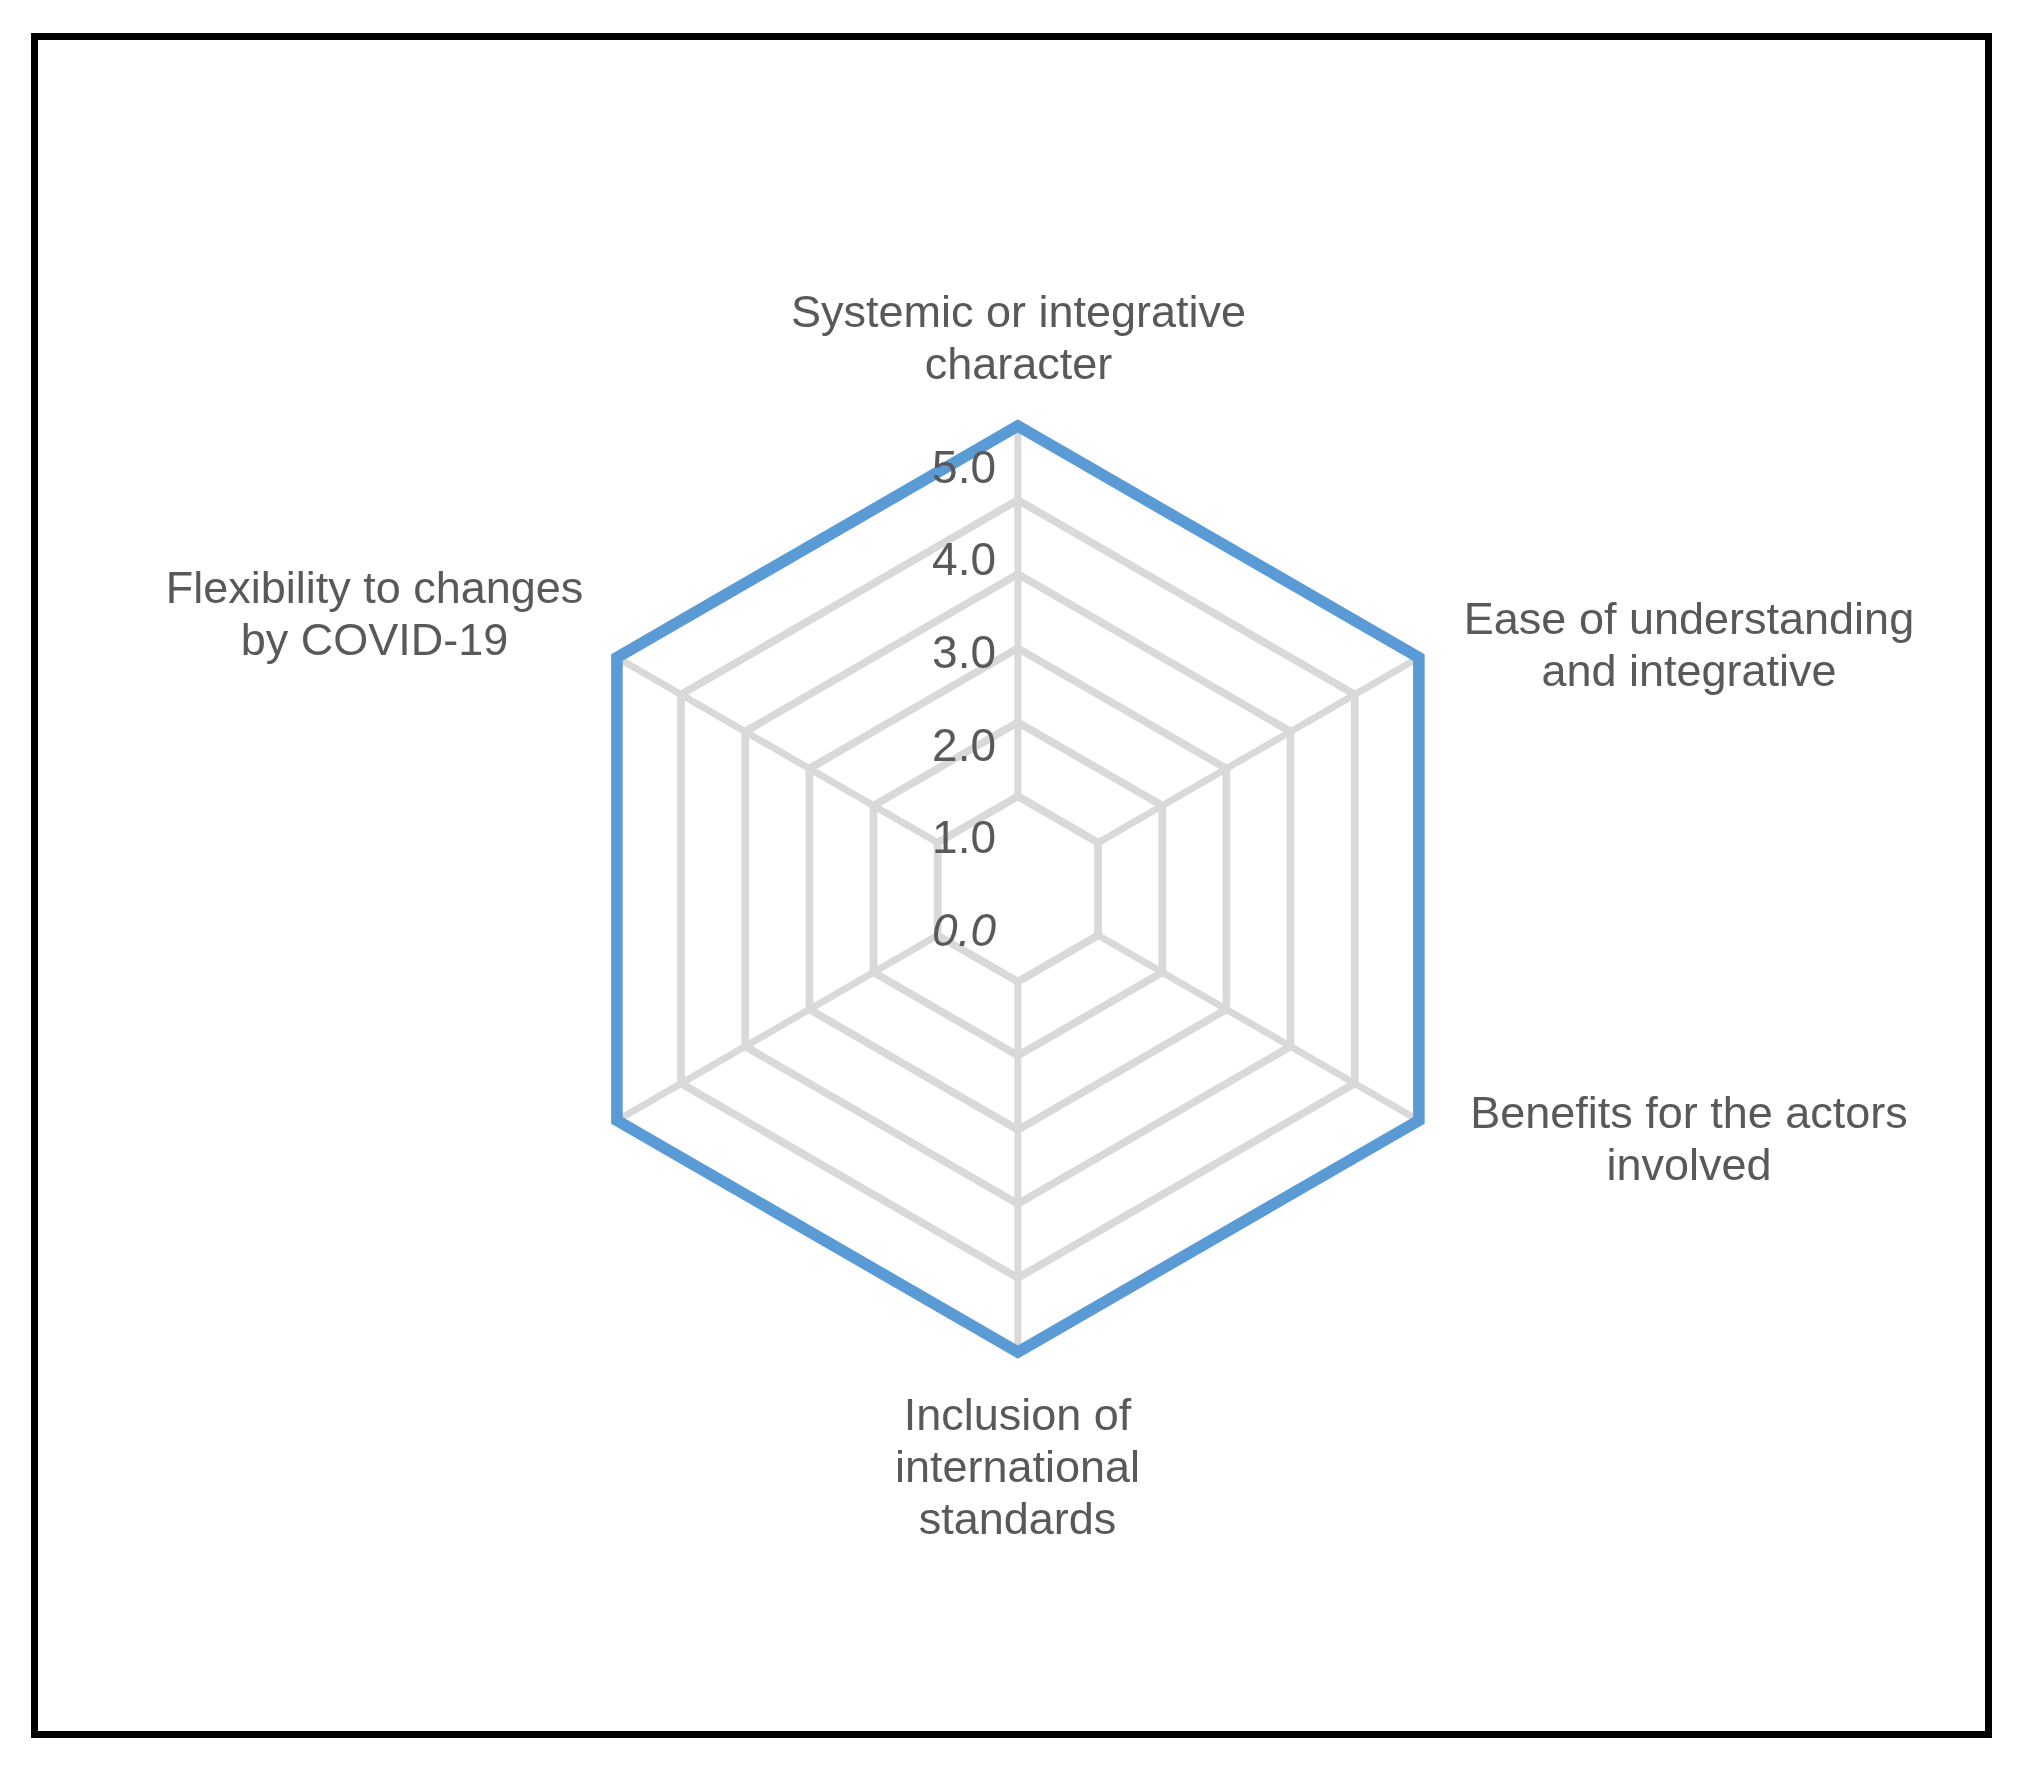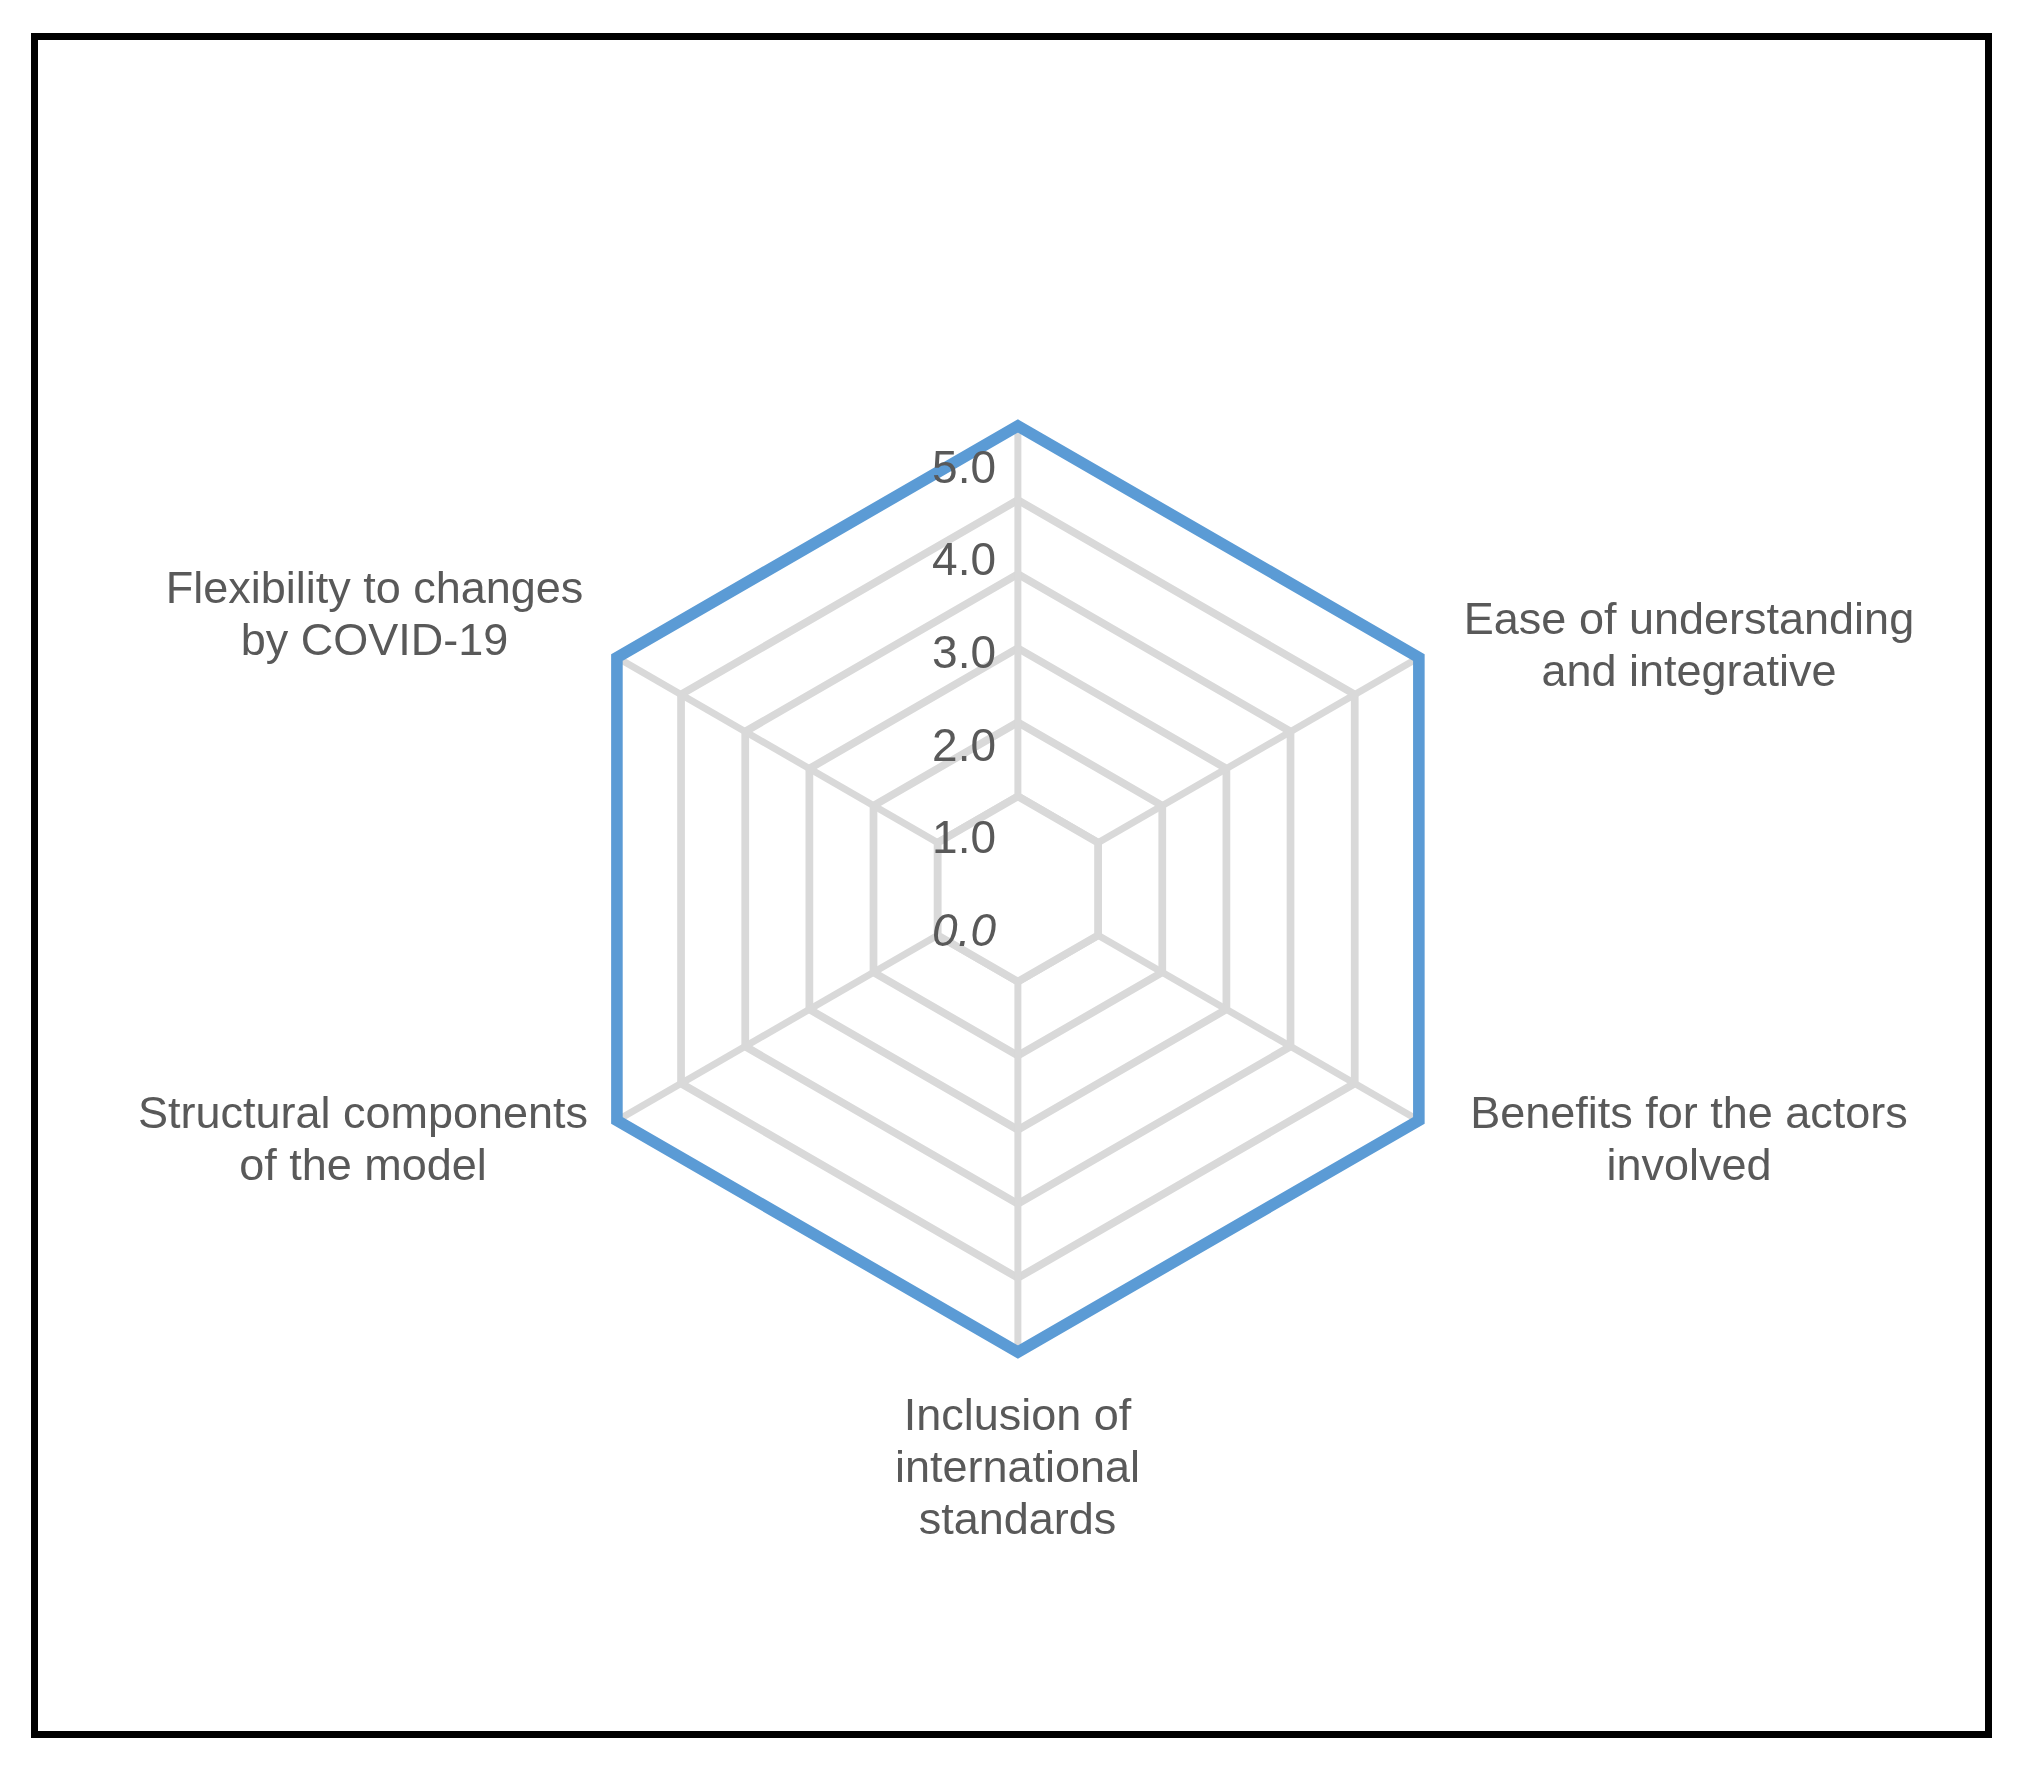--- a/index.html
+++ b/index.html
@@ -51,31 +51,31 @@
     <polygon points="1319.0,552.0 1838.6,852.0 1838.6,1452.0 1319.0,1752.0 799.4,1452.0 799.4,852.0" fill="none" stroke="#5B9BD5" stroke-width="15" stroke-linejoin="miter"></polygon>
   </svg>
 
   <div class="tick-label" style="left:780px;top:400px;width:216px;">5.0</div>
   <div class="tick-label" style="left:780px;top:492px;width:216px;">4.0</div>
   <div class="tick-label" style="left:780px;top:585px;width:216px;">3.0</div>
   <div class="tick-label" style="left:780px;top:678px;width:216px;">2.0</div>
   <div class="tick-label" style="left:780px;top:770px;width:216px;">1.0</div>
   <div class="tick-label" style="left:780px;top:863px;width:216px;font-style:italic;">0.0</div>
 
+  <div class="axis-label" style="left:729px;top:286px;width:579px;">Systemic or integrative
+character</div>
 
   <div class="axis-label" style="left:1442px;top:593px;width:494px;">Ease of understanding
 and integrative</div>
 
   <div class="axis-label" style="left:1442px;top:1087px;width:494px;">Benefits for the actors
 involved</div>
 
   <div class="axis-label" style="left:786px;top:1389px;width:463px;">Inclusion of
 international
 standards</div>
 
-  <div class="axis-label" style="left:116px;top:1087px;width:494px;">Structural components
-of the model</div>
 
   <div class="axis-label" style="left:139px;top:562px;width:471px;">Flexibility to changes
 by COVID-19</div>
 
 </div>
 
 
 </body></html>

